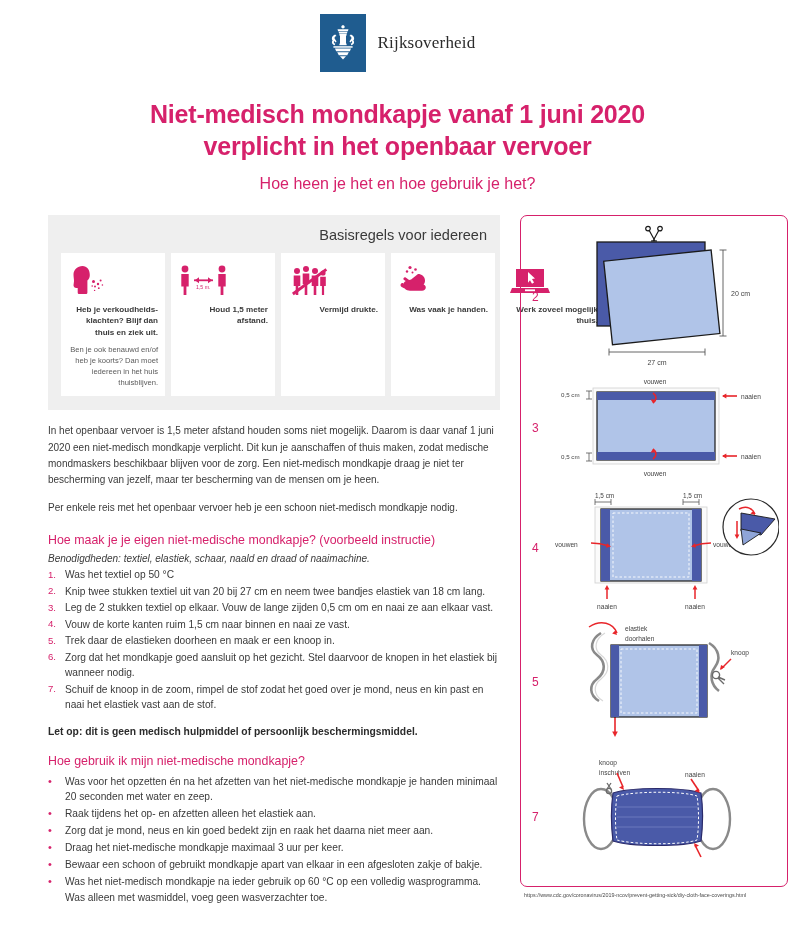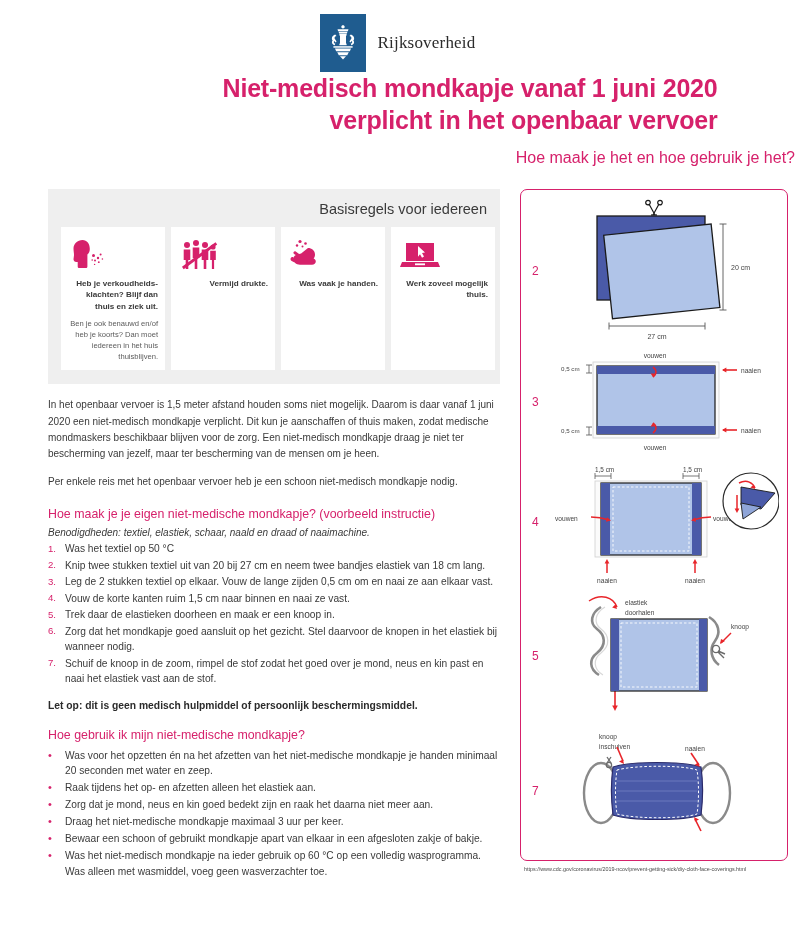--- a/index.html
+++ b/index.html
@@ -28,21 +28,21 @@
     display: flex; align-items: center; justify-content: center;
   }
   .logo-name {
     font-family: "Liberation Serif", serif;
     font-size: 17px;
     color: #2b2b2b;
     letter-spacing: .2px;
   }
 
   
-  .title-area { text-align: right; }
+  .title-area { text-align: center; margin-top: 26px; }
   h1.main-title {
     margin: 0 auto;
     font-size: 25px;
     line-height: 1.28;
     font-weight: bold;
     color: #d6216b;
     letter-spacing: -.2px;
     max-width: 640px;
   }
   .subtitle {
@@ -221,21 +221,21 @@
       </div>
       <div class="logo-name">Rijksoverheid</div>
     </div>
   </div>
 
   <div class="title-area">
     <h1 class="main-title">
       <span>Niet-medisch mondkapje vanaf 1 juni 2020</span><br>
       <span>verplicht in het openbaar vervoer</span>
     </h1>
-    <div class="subtitle">Hoe maak je het en hoe gebruik je het?</div>
+    <div class="subtitle">Hoe heen je het en hoe gebruik je het?</div>
   </div>
 
   <div class="columns">
 
     <div class="col-left">
 
       <div class="rules-box">
         <div class="rules-title">Basisregels voor iedereen</div>
         <div class="rules-cards">
 
@@ -252,20 +252,37 @@
                   <circle cx="30.8" cy="24.2" r=".9"></circle>
                   <circle cx="34.4" cy="21" r=".8"></circle>
                   <circle cx="26.6" cy="26.4" r=".7"></circle>
                 </g>
               </svg>
             </div>
             <div class="rule-label">Heb je verkoudheids-klachten? Blijf dan thuis en ziek uit.</div>
             <div class="rule-sub">Ben je ook benauwd en/of heb je koorts? Dan moet iedereen in het huis thuisblijven.</div>
           </div>
 
+          <div class="rule-card">
+            <div class="rule-icon">
+              <svg width="52" height="32" viewBox="0 0 52 32">
+                <g fill="#d6216b">
+                  <circle cx="7" cy="5" r="3.4"></circle>
+                  <path d="M3.3 10h7.4v12.5H8.4V31H5.6v-8.5H3.3z"></path>
+                  <circle cx="44" cy="5" r="3.4"></circle>
+                  <path d="M40.3 10h7.4v12.5h-2.3V31h-2.8v-8.5h-2.3z"></path>
+                  <path d="M16 15.4h19v1.8H16z"></path>
+                  <path d="M16.8 16.3l4.2-3v6z"></path>
+                  <path d="M34.2 16.3l-4.2-3v6z"></path>
+                  <text x="18" y="25" font-size="5.2" font-family="sans-serif">1,5 m.</text>
+                </g>
+              </svg>
+            </div>
+            <div class="rule-label">Houd 1,5 meter afstand.</div>
+          </div>
 
           <div class="rule-card">
             <div class="rule-icon">
               <svg width="44" height="32" viewBox="0 0 44 32">
                 <g fill="#d6216b">
                   <circle cx="9" cy="7" r="3"></circle>
                   <path d="M5.7 11.4h6.6V22h-2v9H7.7v-9h-2z"></path>
                   <circle cx="18" cy="5" r="3"></circle>
                   <path d="M14.7 9.4h6.6V20h-2v11h-2.6V20h-2z"></path>
                   <circle cx="27" cy="7" r="3"></circle>

